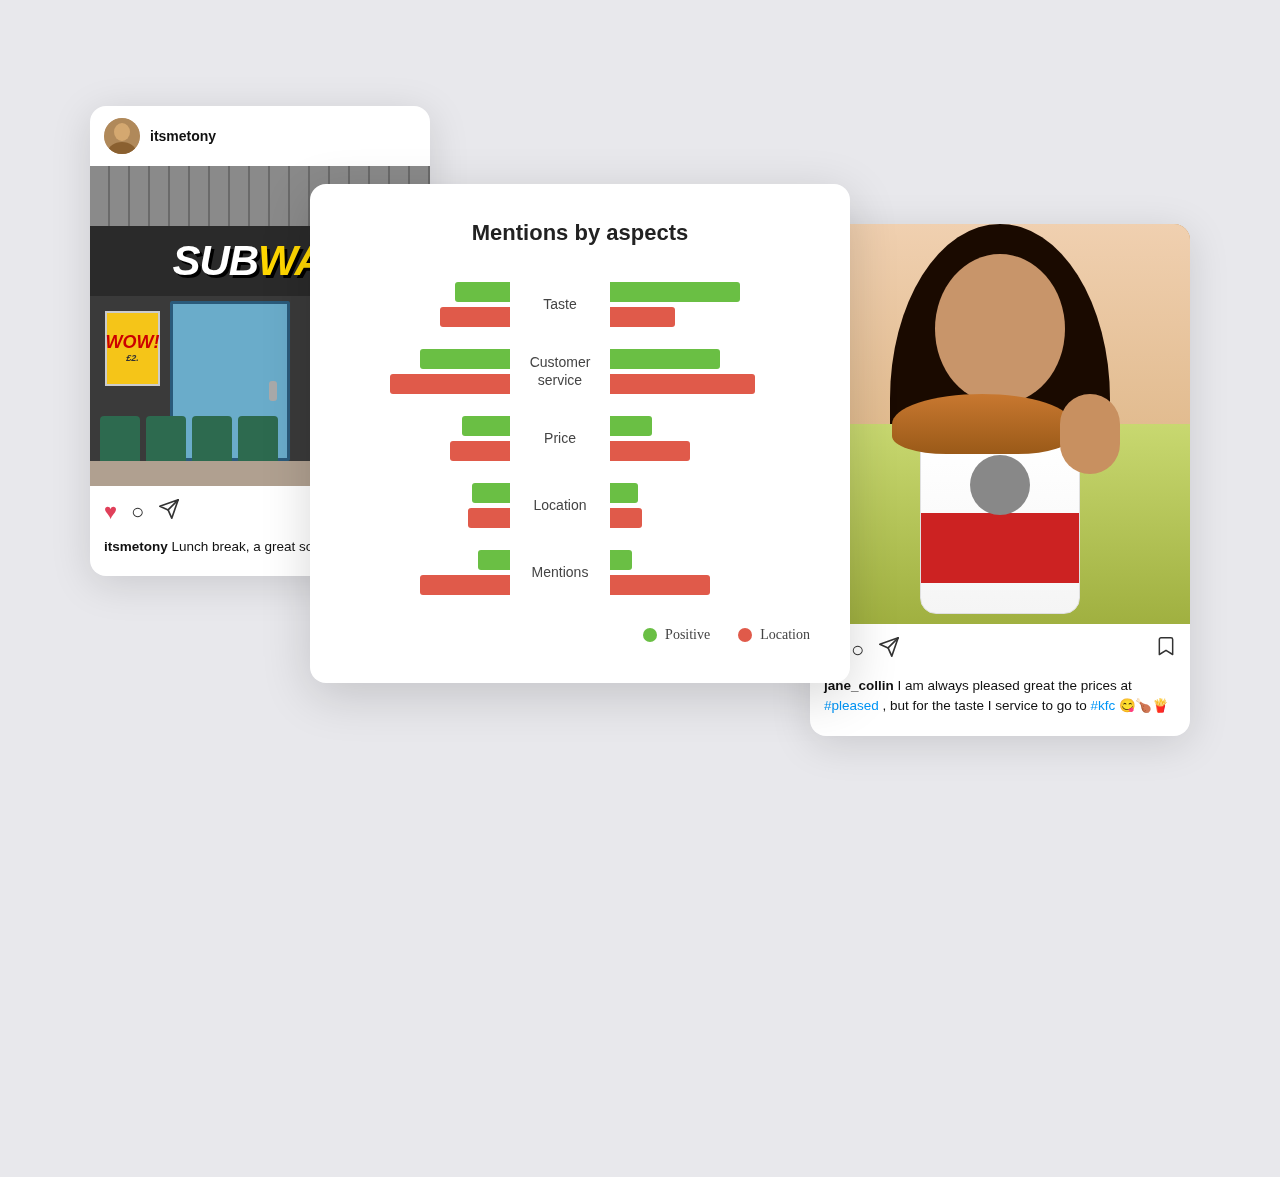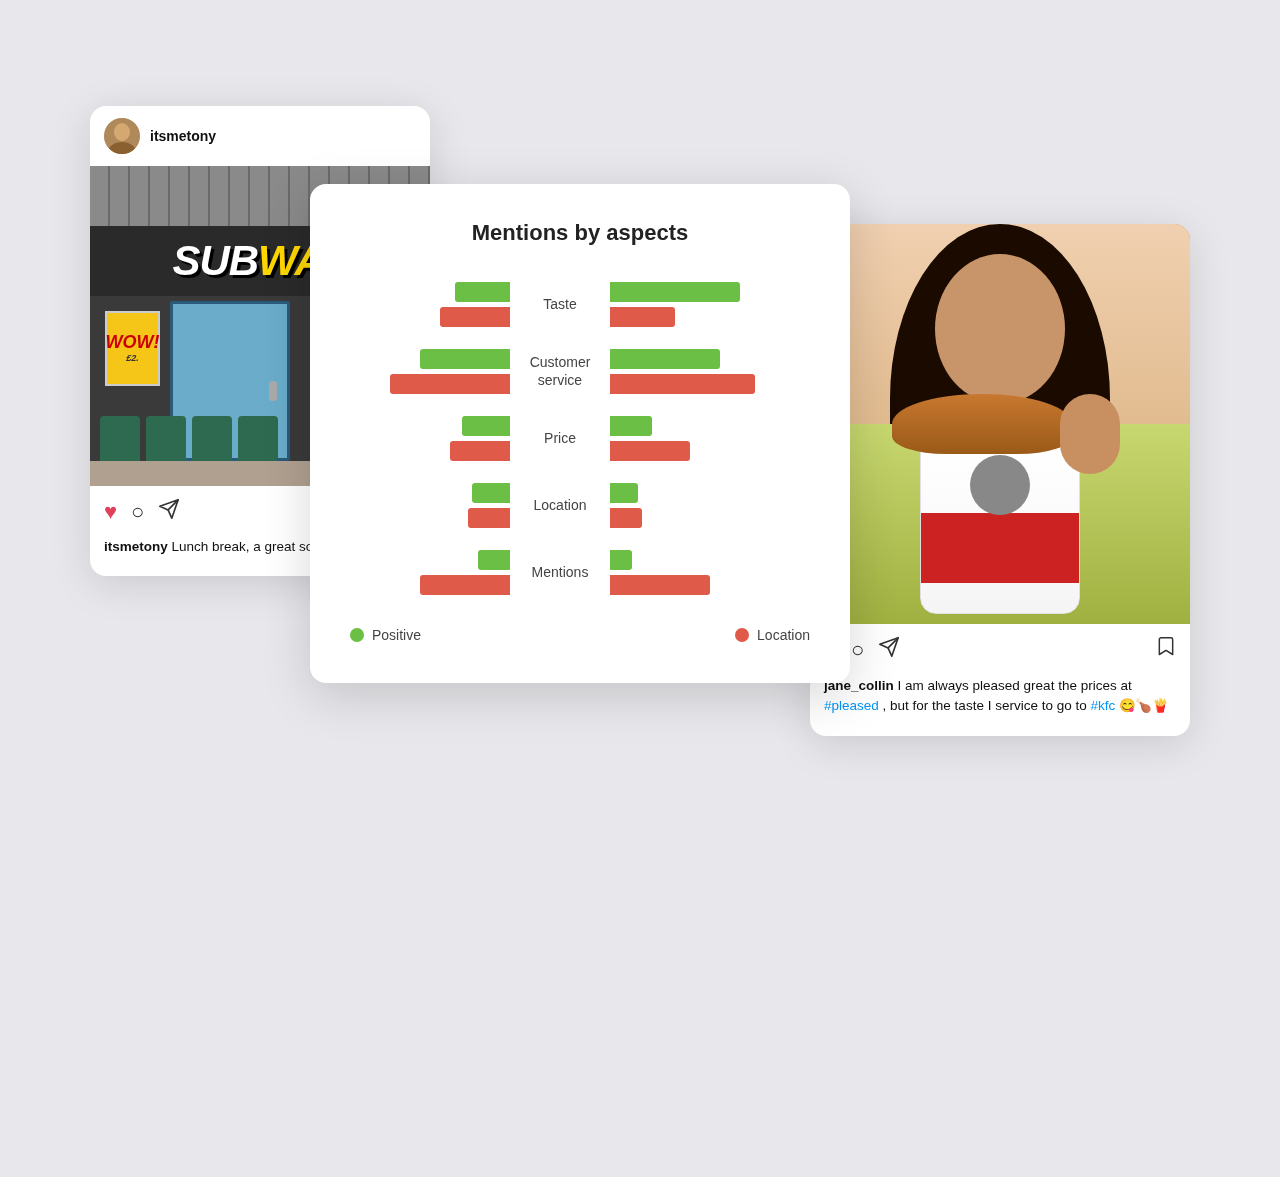--- a/index.html
+++ b/index.html
@@ -316,22 +316,23 @@
 
     .bar-right-red {
       background: #e05a4a;
       height: 20px;
       border-radius: 0 3px 3px 0;
     }
 
     .chart-legend {
       display: flex;
       gap: 28px;
-      justify-content: space-between;
+      justify-content: flex-end;
       margin-top: 32px;
+      font-family: Liberation Serif, serif;
     }
 
     .legend-item {
       display: flex;
       align-items: center;
       gap: 8px;
       font-size: 14px;
       color: #444;
     }
 

